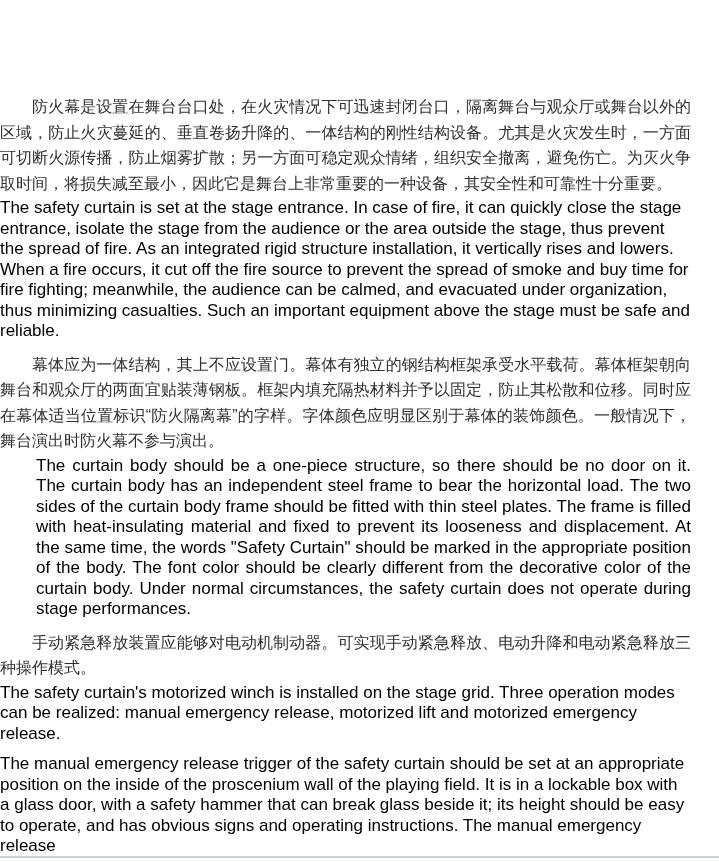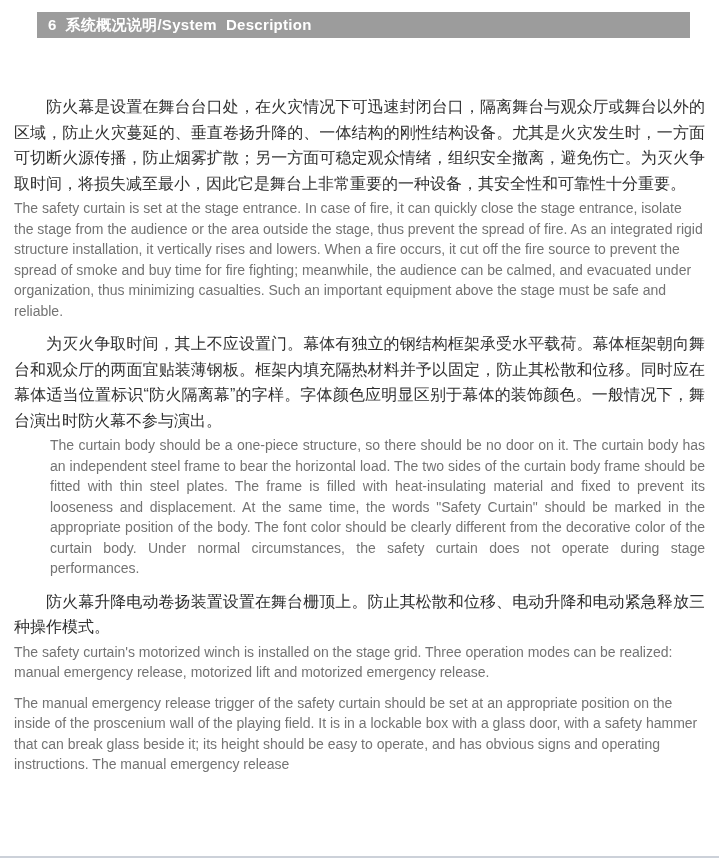--- a/index.html
+++ b/index.html
@@ -34,44 +34,44 @@
     color: #ffffff;
     font-weight: 700;
     font-size: 15px;
     padding-left: 11px;
     white-space: pre;
     letter-spacing: 0.3px;
     font-family: "Liberation Sans", sans-serif;
   }
   .doc-body {
     position: absolute;
-    left: 14px;
+    left: 0;
     top: 94px;
     width: 691px;
   }
   .sec {
     margin: 0 0 10px 0;
   }
   .sec:last-child {
     margin-bottom: 0;
   }
   .cn {
     margin: 0;
     font-size: 16px;
     line-height: 25.5px;
     color: #303030;
     text-align: justify;
     text-indent: 2em;
     font-family: "Liberation Sans", sans-serif;
   }
   .en {
     margin: 2px 0 0 0;
-    font-size: 14px;
+    font-size: 17px;
     line-height: 20.5px;
-    color: #737373;
+    color: #000000;
     text-align: left;
     font-family: "Liberation Sans", sans-serif;
   }
   .en.just {
     text-align: justify;
     margin-left: 36px;
   }
   .bottom-rule {
     position: absolute;
     left: 0;
@@ -79,38 +79,35 @@
     width: 719px;
     height: 2px;
     background: #ccd1d9;
   }
 </style>
 </head>
 <body>
 
 <div class="page">
 
-  <div class="header-bar">
-    <span class="header-title">6  系统概况说明/System  Description</span>
-  </div>
 
   <main class="doc-body">
 
     <section class="sec">
       <p class="cn">防火幕是设置在舞台台口处，在火灾情况下可迅速封闭台口，隔离舞台与观众厅或舞台以外的区域，防止火灾蔓延的、垂直卷扬升降的、一体结构的刚性结构设备。尤其是火灾发生时，一方面可切断火源传播，防止烟雾扩散；另一方面可稳定观众情绪，组织安全撤离，避免伤亡。为灭火争取时间，将损失减至最小，因此它是舞台上非常重要的一种设备，其安全性和可靠性十分重要。</p>
       <p class="en">The safety curtain is set at the stage entrance. In case of fire, it can quickly close the stage entrance, isolate the stage from the audience or the area outside the stage, thus prevent the spread of fire. As an integrated rigid structure installation, it vertically rises and lowers. When a fire occurs, it cut off the fire source to prevent the spread of smoke and buy time for fire fighting; meanwhile, the audience can be calmed,  and evacuated under organization, thus minimizing casualties. Such an important equipment above the stage must be safe and reliable.</p>
     </section>
 
     <section class="sec">
-      <p class="cn">为灭火争取时间，其上不应设置门。幕体有独立的钢结构框架承受水平载荷。幕体框架朝向舞台和观众厅的两面宜贴装薄钢板。框架内填充隔热材料并予以固定，防止其松散和位移。同时应在幕体适当位置标识“防火隔离幕”的字样。字体颜色应明显区别于幕体的装饰颜色。一般情况下，舞台演出时防火幕不参与演出。</p>
+      <p class="cn">幕体应为一体结构，其上不应设置门。幕体有独立的钢结构框架承受水平载荷。幕体框架朝向舞台和观众厅的两面宜贴装薄钢板。框架内填充隔热材料并予以固定，防止其松散和位移。同时应在幕体适当位置标识“防火隔离幕”的字样。字体颜色应明显区别于幕体的装饰颜色。一般情况下，舞台演出时防火幕不参与演出。</p>
       <p class="en just">The curtain body should be a one-piece structure, so there should be no door on it. The curtain body has an independent steel frame to bear the horizontal load. The two sides of the curtain body frame should be fitted with thin steel plates. The frame is filled with heat-insulating material and fixed to prevent its looseness and displacement. At the same time, the words "Safety Curtain" should be marked in the appropriate position of the body. The font color should be clearly different from the decorative color of the curtain body. Under normal circumstances, the safety curtain does not operate during stage performances.</p>
     </section>
 
     <section class="sec">
-      <p class="cn">防火幕升降电动卷扬装置设置在舞台栅顶上。防止其松散和位移、电动升降和电动紧急释放三种操作模式。</p>
+      <p class="cn">手动紧急释放装置应能够对电动机制动器。可实现手动紧急释放、电动升降和电动紧急释放三种操作模式。</p>
       <p class="en">The safety curtain's motorized winch is installed on the stage grid. Three operation modes can be realized: manual emergency release, motorized lift and motorized emergency release.</p>
     </section>
 
     <section class="sec">
       <p class="en">The manual emergency release trigger of the safety curtain should be set at an appropriate position on the inside of the proscenium wall of the playing field. It is in a lockable box with a glass door, with a safety hammer that can break glass beside it; its height should be easy to operate, and has obvious signs and operating instructions. The manual emergency release</p>
     </section>
 
   </main>
 
   <div class="bottom-rule"></div>

